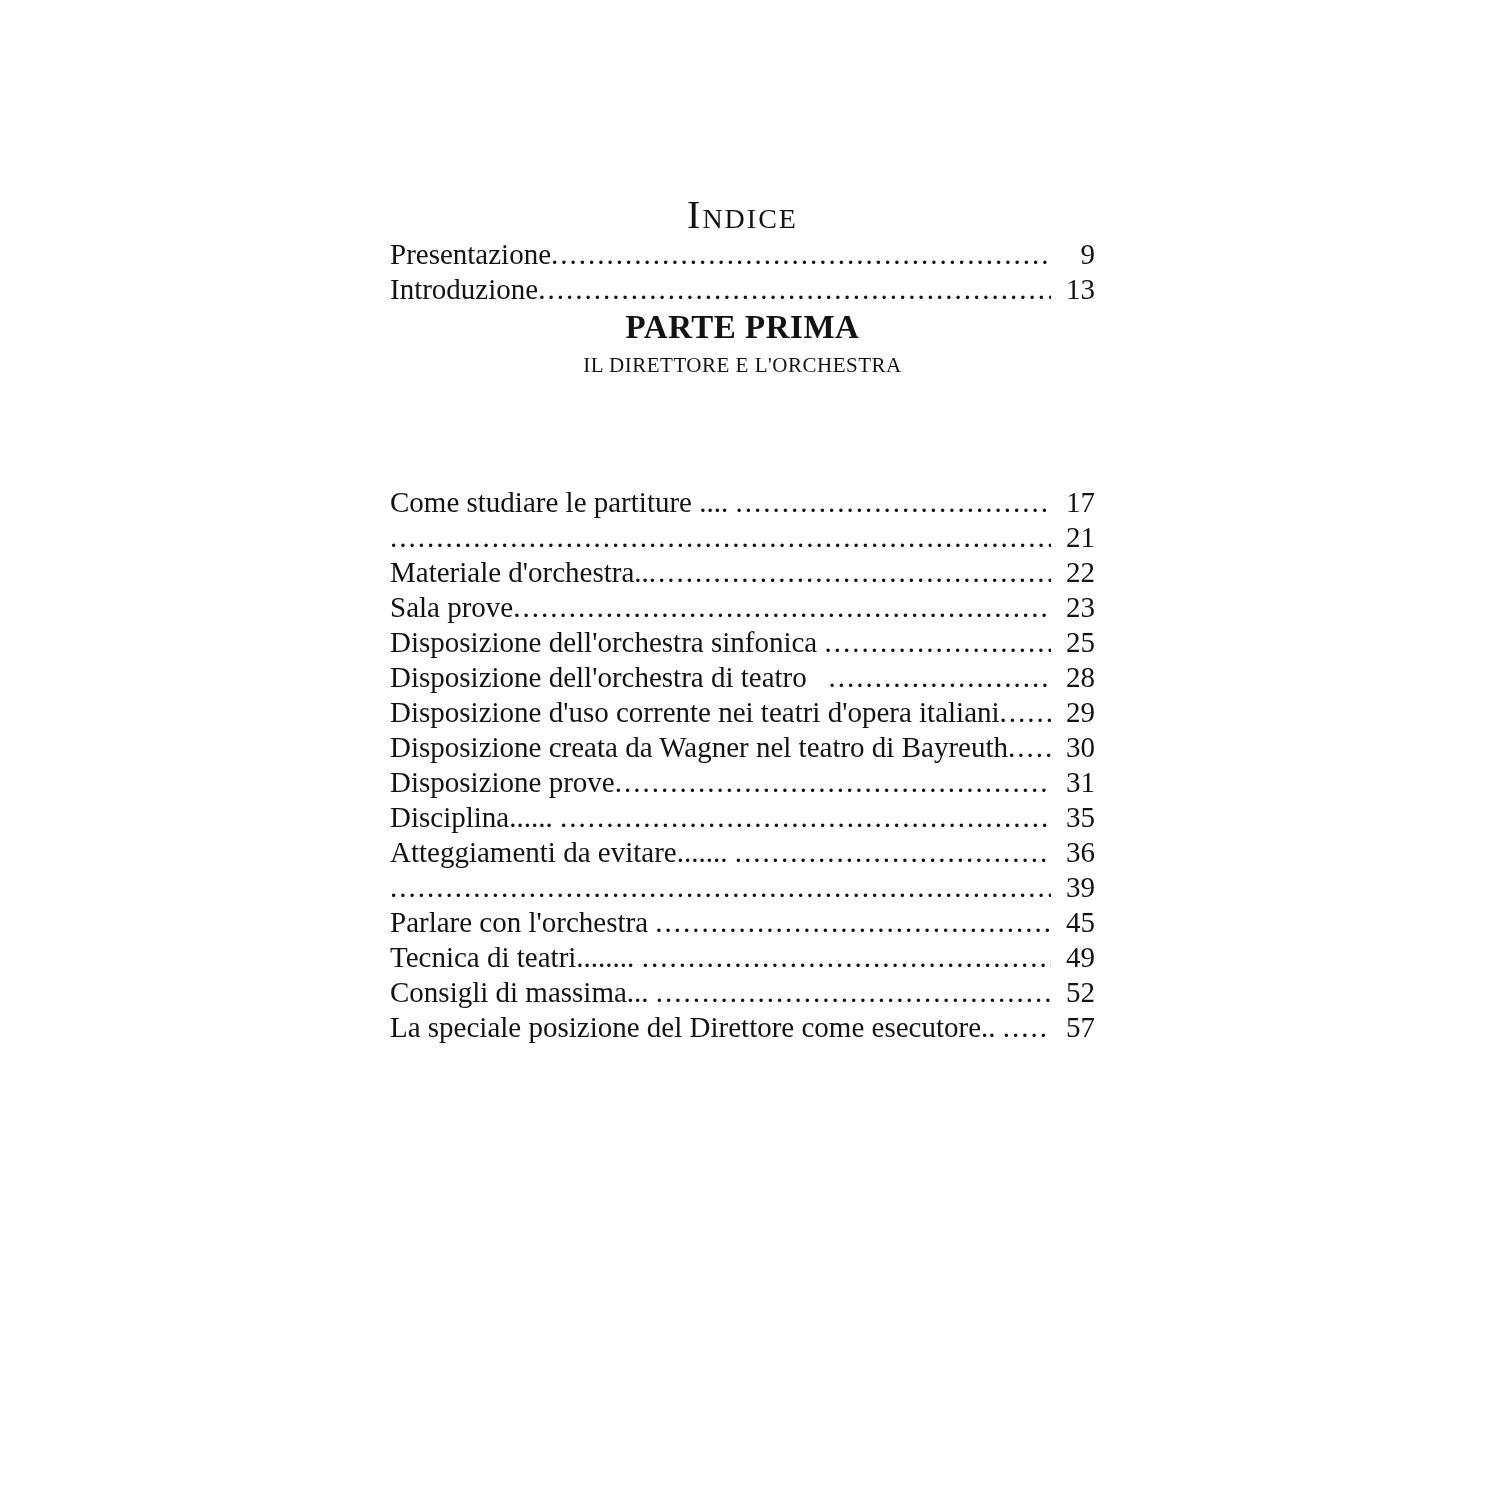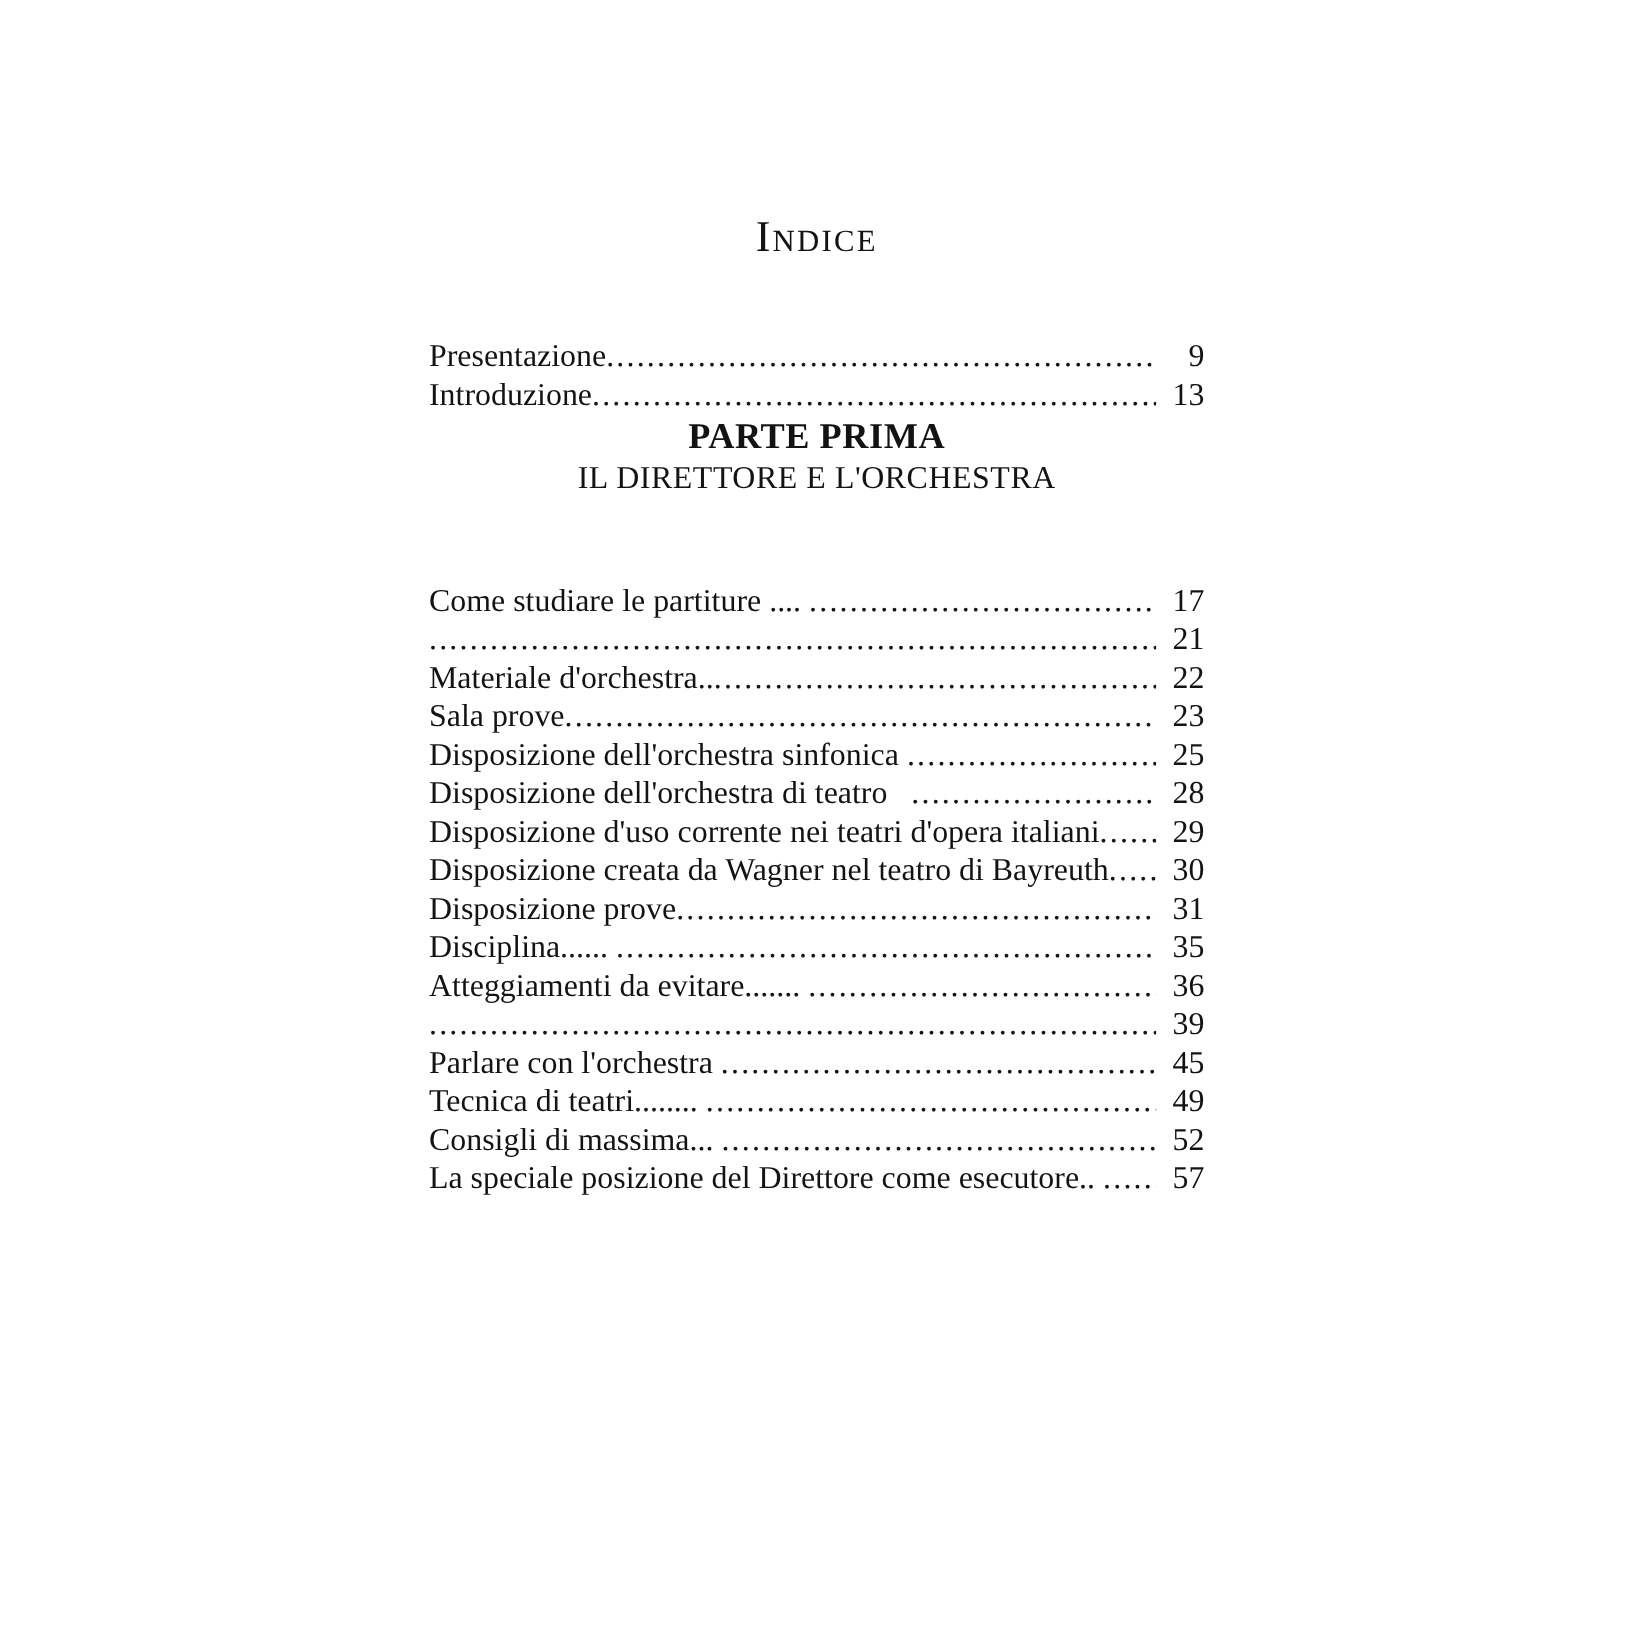--- a/index.html
+++ b/index.html
@@ -17,34 +17,34 @@
   .toc-title {
     margin: 0;
     text-align: center;
     font-variant: small-caps;
     font-weight: normal;
     font-size: 40px;
     line-height: 44px;
     letter-spacing: 2px;
   }
   .toc-section { display: block; }
-  .front-matter { margin-top: 70px; }
+  .front-matter { }
   .part-block { text-align: center; }
   .part-heading {
     font-weight: bold;
     font-size: 33px;
     line-height: 40px;
     letter-spacing: 0.5px;
   }
   .part-subheading {
-    font-size: 29px;
+    font-size: 21px;
     line-height: 36px;
     letter-spacing: 0.5px;
   }
-  .entries { margin-top: 76px; }
+  .entries { margin-top: 102px; }
   .toc-row {
     display: flex;
     align-items: baseline;
     font-size: 29px;
     line-height: 35px;
   }
   .toc-label { white-space: pre; flex: 0 0 auto; }
   .toc-leader {
     flex: 1 1 auto;
     min-width: 0;

